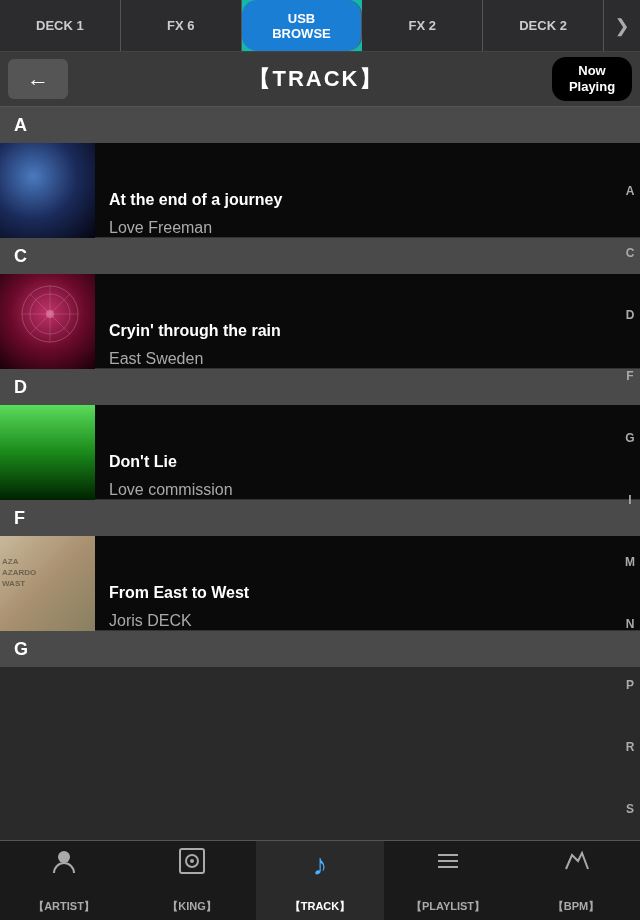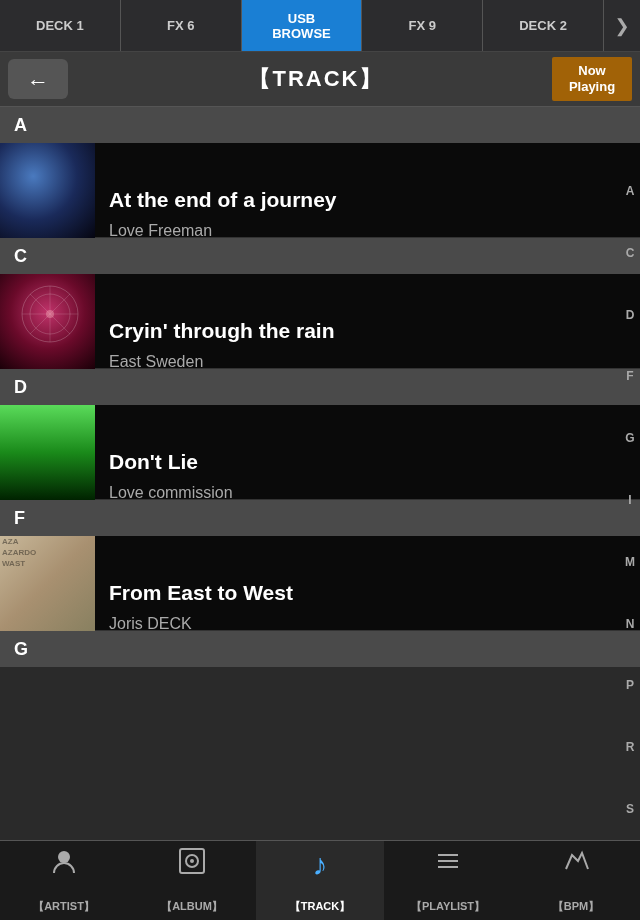--- a/index.html
+++ b/index.html
@@ -33,20 +33,21 @@
       background: #2c2c2e;
       border-right: 1px solid #555;
       cursor: pointer;
       text-align: center;
       padding: 0 4px;
     }
 
     .nav-tab.active {
       background: #1a7fd4;
       color: #fff;
+      border-radius: 15px;
     }
 
     .nav-arrow {
       width: 36px;
       display: flex;
       align-items: center;
       justify-content: center;
       background: #2c2c2e;
       color: #aaa;
       font-size: 18px;
@@ -85,22 +86,22 @@
       text-align: center;
       color: #fff;
       font-size: 22px;
       font-weight: bold;
       letter-spacing: 2px;
     }
 
     .now-playing-btn {
       width: 80px;
       height: 44px;
-      background: #a16207;
-      border-radius: 2px;
+      background: #000000;
+      border-radius: 14px;
       display: flex;
       align-items: center;
       justify-content: center;
       cursor: pointer;
       color: #fff;
       font-size: 13px;
       font-weight: bold;
       text-align: center;
       line-height: 1.2;
     }
@@ -138,21 +139,21 @@
       overflow: hidden;
     }
 
     .track-info {
       flex: 1;
       padding: 10px 14px;
     }
 
     .track-title {
       color: #fff;
-      font-size: 21px;
+      font-size: 16px;
       font-weight: bold;
       margin-bottom: 10px;
       margin-top: 48px;
     }
 
     .track-artist {
       color: #aaa;
       font-size: 16px;
     }
 
@@ -202,21 +203,21 @@
     .art-paper {
       width: 95px;
       height: 95px;
       background: linear-gradient(135deg, #c8b89a, #a89070, #888060);
       position: relative;
       overflow: hidden;
     }
 
     .art-paper-text {
       position: absolute;
-      top: 0;
+      top: 20px;
       left: 2px;
       color: rgba(0,0,0,0.4);
       font-size: 8px;
       font-weight: bold;
       line-height: 1.4;
     }
 
     
     .bottom-nav {
       position: absolute;
@@ -285,21 +286,21 @@
   <div class="nav-tab">
     <span>DECK 1</span>
   </div>
   <div class="nav-tab">
     <span>FX 6</span>
   </div>
   <div class="nav-tab active">
     <span>USB<br>BROWSE</span>
   </div>
   <div class="nav-tab">
-    <span>FX 9</span>
+    <span>FX 2</span>
   </div>
   <div class="nav-tab">
     <span>DECK 2</span>
   </div>
   <div class="nav-arrow">
     <span>❯</span>
   </div>
 </div>
 
 <div class="header-bar">
@@ -401,21 +402,21 @@
     <span class="bottom-tab-label">【ARTIST】</span>
   </div>
   <div class="bottom-tab">
     <span class="bottom-tab-icon">
       <svg width="28" height="28" viewBox="0 0 28 28" fill="none">
         <rect x="2" y="2" width="24" height="24" rx="2" stroke="#aaa" stroke-width="2"></rect>
         <circle cx="14" cy="14" r="6" stroke="#aaa" stroke-width="2"></circle>
         <circle cx="14" cy="14" r="2" fill="#aaa"></circle>
       </svg>
     </span>
-    <span class="bottom-tab-label">【ALBUM】</span>
+    <span class="bottom-tab-label">【KING】</span>
   </div>
   <div class="bottom-tab active">
     <span class="bottom-tab-icon" style="color:#4aafff; font-size:30px;">♪</span>
     <span class="bottom-tab-label">【TRACK】</span>
   </div>
   <div class="bottom-tab">
     <span class="bottom-tab-icon">
       <svg width="28" height="28" viewBox="0 0 28 28" fill="none">
         <line x1="4" y1="8" x2="24" y2="8" stroke="#aaa" stroke-width="2"></line>
         <line x1="4" y1="14" x2="24" y2="14" stroke="#aaa" stroke-width="2"></line>

